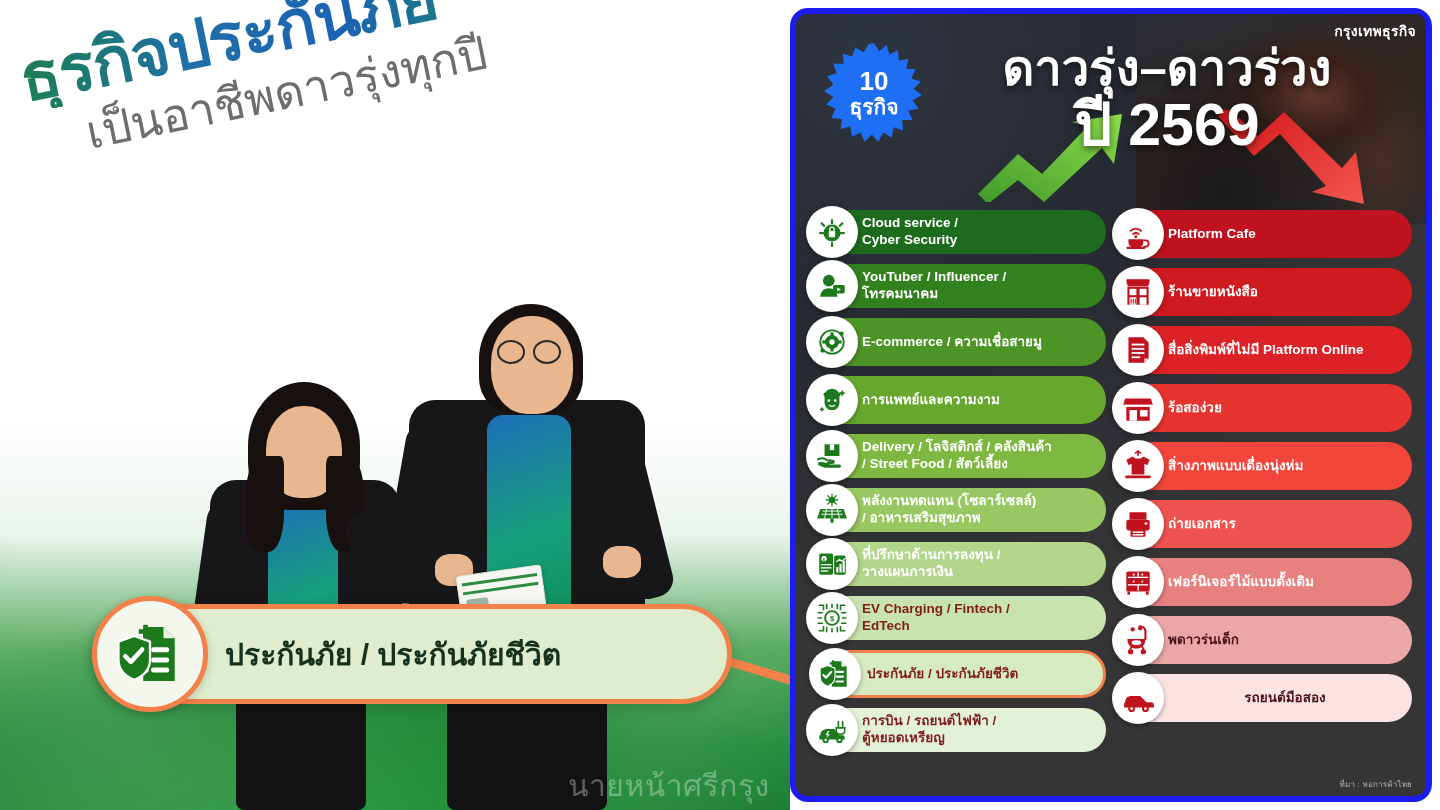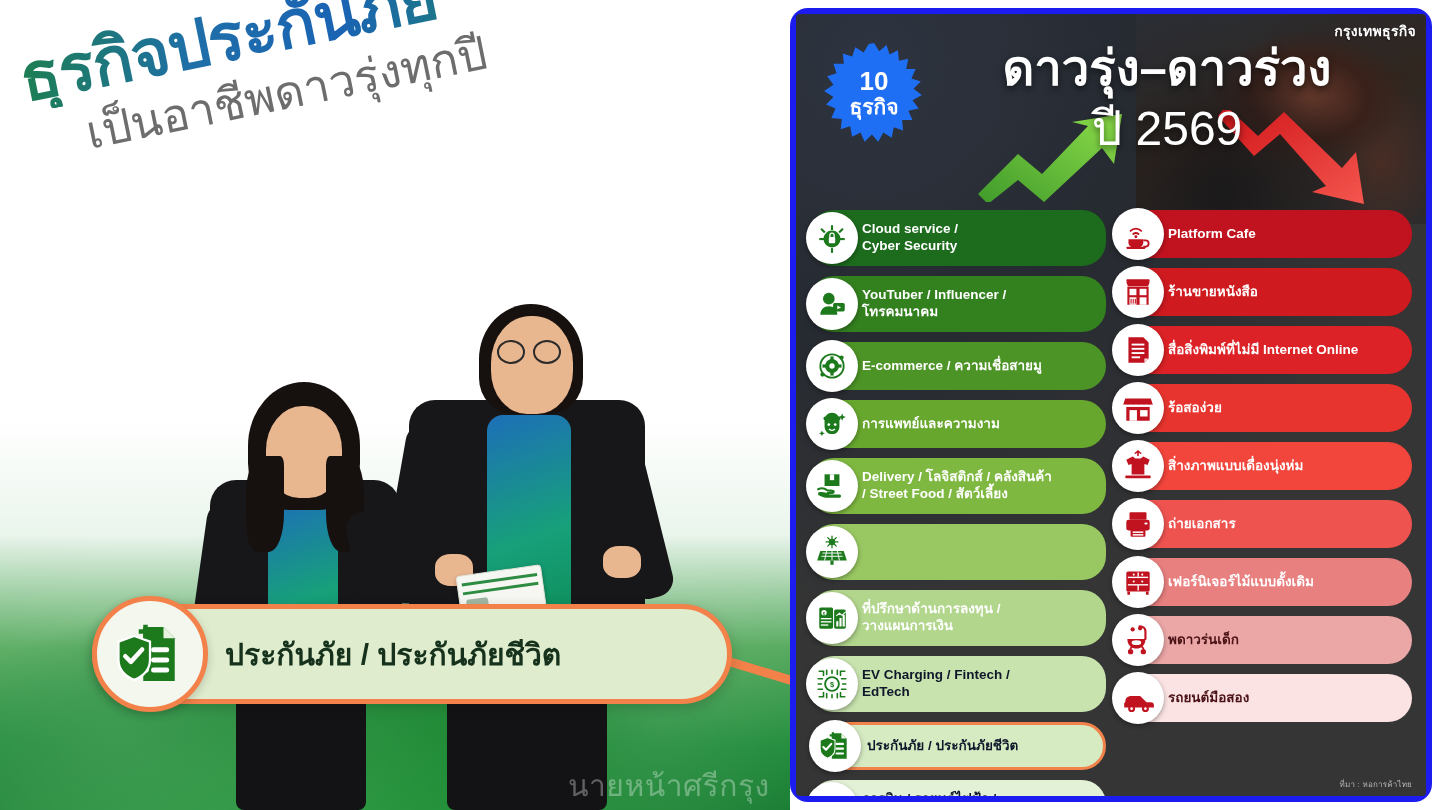--- a/index.html
+++ b/index.html
@@ -82,21 +82,21 @@
     font-size: 30px; color: rgba(255,255,255,0.33); white-space: nowrap;
     letter-spacing: .5px;
   }
 
   
   #right-card {
     position: absolute; left: 790px; top: 8px; width: 642px; height: 794px;
     background: #1c1cf0; border-radius: 18px; padding: 6px;
   }
   #card-inner {
-    width: 100%; height: 100%; border-radius: 4px;
+    width: 100%; height: 100%; border-radius: 11px;
     background: #383838;
     background-image:
       radial-gradient(circle at 12% 6%, #2e3440 0%, #262a31 30%, #353535 62%),
       linear-gradient(180deg,#2c3138 0%, #3a3a3a 60%, #3d3d3d 100%);
     position: relative; overflow: hidden;
   }
   
   #card-photo {
     position: absolute; right: 0; top: 0; width: 290px; height: 210px;
     background:
@@ -122,43 +122,43 @@
   }
   #badge-10 .b-num { font-size: 26px; font-weight: 700; color: #fff; line-height: 1; }
   #badge-10 .b-lbl { font-size: 21px; font-weight: 700; color: #fff; line-height: 1.15; margin-top: 1px; }
 
   #title-block { position: absolute; left: 136px; top: 30px; width: 470px; z-index: 5; text-align: center; }
   #title-main {
     font-size: 49px; font-weight: 700; color: #ffffff; line-height: 1.0;
     text-shadow: 0 3px 7px rgba(0,0,0,.55); white-space: nowrap;
   }
   #title-sub {
-    font-size: 48px; font-weight: 400; color: #ffffff; line-height: 1.0; margin-top: 12px;
+    font-size: 59px; font-weight: 700; color: #ffffff; line-height: 1.0; margin-top: 3px;
     text-shadow: 0 3px 7px rgba(0,0,0,.55);
   }
 
   .arrow-deco { position: absolute; z-index: 4; }
 
   #lists { position: absolute; left: 0; top: 196px; width: 100%; display: flex; gap: 10px; padding: 0 14px; }
   .col { width: 304px; display: flex; flex-direction: column; gap: 10px; }
 
   .row {
     position: relative; height: 48px; border-radius: 24px;
     display: flex; align-items: center; padding-left: 52px; padding-right: 10px;
   }
-  .row.tall { height: 56px; }
+  .row.tall { height: 44px; }
   .row .ic {
     position: absolute; left: -4px; top: 50%; transform: translateY(-50%);
     width: 52px; height: 52px; border-radius: 50%;
     background: #ffffff; display: flex; align-items: center; justify-content: center;
     box-shadow: 0 2px 5px rgba(0,0,0,.35); z-index: 2;
   }
   .row .lbl { font-size: 13.5px; font-weight: 700; line-height: 1.25; }
   .col-green .lbl { color: #ffffff; }
-  .col-green .row.light .lbl { color: #0f172a; }
+  .col-green .row.light .lbl { color: #7f1d1d; }
   .col-red .lbl { color: #ffffff; }
   .col-red .row.light .lbl { color: #4a1216; }
 
   .row.highlight { border: 3.5px solid #f2814a; padding-left: 54px; }
 
   #credit {
     position: absolute; right: 14px; bottom: 5px; z-index: 6;
     font-size: 8px; color: #b9b9b9; letter-spacing: .2px;
   }
 </style>
@@ -354,20 +354,21 @@
           <div class="row tall" style="background: rgb(153, 200, 98);">
             <div class="ic">
               <svg width="34" height="34" viewBox="0 0 64 64">
                 <path d="M10 30h44l6 18H4z" fill="#1c7a1c"></path>
        <path d="M14 34h36M12 40h40M22 30l-4 18M32 30v18M42 30l4 18" stroke="#fff" stroke-width="1.8"></path>
        <circle cx="32" cy="13" r="6" fill="#1c7a1c"></circle>
        <path d="M32 2v5M32 19v5M21 13h5M38 13h5M24 5l3 3M40 5l-3 3M24 21l3-3M40 21l-3-3" stroke="#1c7a1c" stroke-width="2.4" stroke-linecap="round"></path>
        <rect x="29" y="48" width="6" height="8" fill="#1c7a1c"></rect>
               </svg>
             </div>
+            <div class="lbl">พลังงานทดแทน (โซลาร์เซลล์)<br>/ อาหารเสริมสุขภาพ</div>
           </div>
           <div class="row tall" style="background: rgb(178, 214, 140);">
             <div class="ic">
               <svg width="34" height="34" viewBox="0 0 64 64">
                 <rect x="8" y="12" width="26" height="40" rx="3" fill="#1c7a1c"></rect>
        <circle cx="17" cy="22" r="5" fill="#fff"></circle>
                 <text x="17" y="25.5" font-size="8" fill="#1c7a1c" text-anchor="middle" font-family="sans-serif" font-weight="bold">$</text>
        <rect x="11" y="32" width="20" height="2.5" fill="#fff"></rect>
                 <rect x="11" y="38" width="20" height="2.5" fill="#fff"></rect>
                 <rect x="11" y="44" width="14" height="2.5" fill="#fff"></rect>
@@ -462,21 +463,21 @@
             <div class="ic">
               <svg width="34" height="34" viewBox="0 0 64 64">
                 <path d="M14 8h28l10 10v30l-8 8H14z" fill="#c1121f"></path>
        <rect x="20" y="20" width="24" height="3.5" fill="#fff"></rect>
                 <rect x="20" y="28" width="24" height="3.5" fill="#fff"></rect>
        <rect x="20" y="36" width="24" height="3.5" fill="#fff"></rect>
                 <rect x="20" y="44" width="16" height="3.5" fill="#fff"></rect>
        <path d="M44 56l8-8h-8z" fill="#f2dede"></path>
               </svg>
             </div>
-            <div class="lbl">สื่อสิ่งพิมพ์ที่ไม่มี Internet Online</div>
+            <div class="lbl">สื่อสิ่งพิมพ์ที่ไม่มี Platform Online</div>
           </div>
           <div class="row" style="background: rgb(232, 52, 47);">
             <div class="ic">
               <svg width="34" height="34" viewBox="0 0 64 64">
                 <path d="M8 14h48l4 12H4z" fill="#c1121f"></path>
        <path d="M4 26h8v4H4zM14 26h8v4h-8zM24 26h8v4h-8zM34 26h8v4h-8zM44 26h8v4h-8zM54 26h6v4h-6z" fill="#fff"></path>
        <rect x="10" y="30" width="44" height="26" fill="#c1121f"></rect>
        <rect x="16" y="36" width="14" height="20" fill="#fff"></rect>
                 <rect x="36" y="36" width="14" height="12" fill="#fff"></rect>
               </svg>
@@ -532,21 +533,21 @@
        <circle cx="18" cy="54" r="5" fill="#c1121f"></circle>
                 <circle cx="42" cy="54" r="5" fill="#c1121f"></circle>
        <path d="M18 48l6-8M42 48l-6-8" stroke="#c1121f" stroke-width="3.5" stroke-linecap="round"></path>
        <ellipse cx="29" cy="37" rx="9" ry="4.5" fill="#fff"></ellipse>
        <circle cx="22" cy="12" r="4" fill="#c1121f"></circle>
                 <circle cx="36" cy="10" r="4" fill="#c1121f"></circle>
               </svg>
             </div>
             <div class="lbl">พดาวร่นเด็ก</div>
           </div>
-          <div class="row light" style="background: rgb(251, 227, 227);">
+          <div class="row light" style="background: rgb(251, 227, 227); justify-content: center;">
             <div class="ic">
               <svg width="34" height="34" viewBox="0 0 64 64">
                 <path d="M8 40c0-8 4-12 12-12h16l12 12h8c4 0 6 2 6 6v4H6v-4c0-4 0-6 2-6z" fill="#c1121f"></path>
        <circle cx="20" cy="52" r="6.5" fill="#c1121f"></circle>
                 <circle cx="46" cy="52" r="6.5" fill="#c1121f"></circle>
        <circle cx="20" cy="52" r="2.5" fill="#fff"></circle>
                 <circle cx="46" cy="52" r="2.5" fill="#fff"></circle>
        <rect x="22" y="32" width="11" height="8" fill="#fff" opacity=".0"></rect>
               </svg>
             </div>

